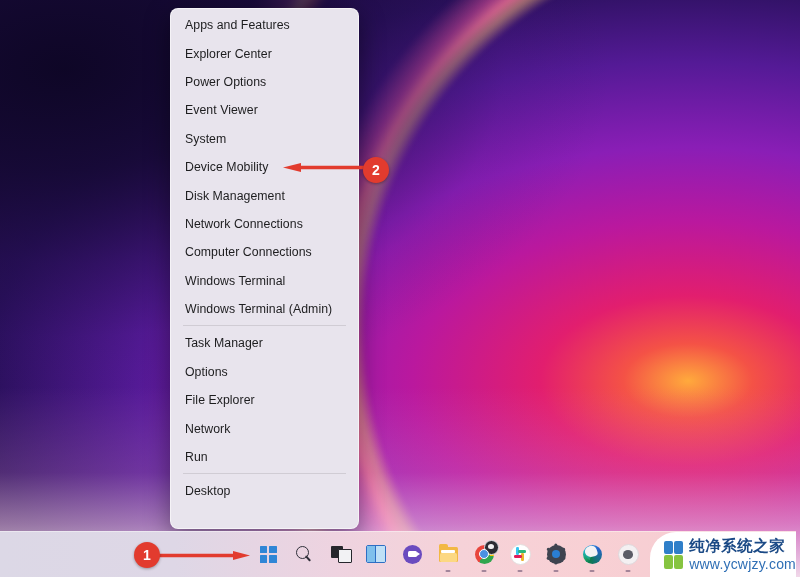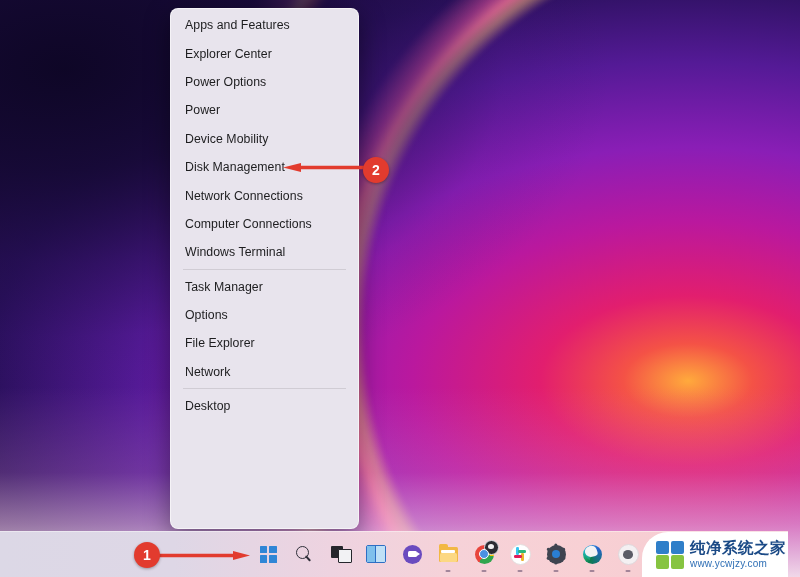--- a/index.html
+++ b/index.html
@@ -116,21 +116,21 @@
     font-size:11px;color:#6a6a70;padding-right:6px;
     transform:scaleX(0.85);
   }
   .menu-sep{
     height:1px;background:rgba(0,0,0,0.10);
     margin:2px 12px 3px 12px;
   }
 
   
   #taskbar{
-    position:absolute;left:0;right:12px;bottom:0;height:45px;
+    position:absolute;left:0;right:4px;bottom:0;height:45px;
     background:linear-gradient(to right,
       #dcd8e6 0%,
       #ded7e6 22%,
       #eed3e0 42%,
       #f6d2d8 58%,
       #f8d0d4 74%,
       #f6cdd2 88%,
       #f3ccd2 100%);
     border-top:1px solid rgba(255,255,255,0.42);
   }
@@ -216,21 +216,21 @@
     box-sizing:border-box;
   }
   .wm-logo{display:grid;grid-template-columns:1fr 1fr;grid-template-rows:1fr 1fr;gap:1.5px;width:28px;height:28px;transform:rotate(0deg);}
   .wm-logo i{display:block;border-radius:2px;}
   .wm-logo .a{background:#2f7fc9;}
   .wm-logo .b{background:#2f7fc9;}
   .wm-logo .c{background:#86c440;}
   .wm-logo .d{background:#86c440;}
   .wm-text{display:flex;flex-direction:column;line-height:1;}
   .wm-cn{font-size:15.5px;font-weight:bold;color:#1b4a86;letter-spacing:0.5px;}
-  .wm-url{font-size:10px;color:#2f6fb5;letter-spacing:0.2px;margin-top:3px;}
+  .wm-url{font-size:14px;color:#2f6fb5;letter-spacing:0.2px;margin-top:3px;}
 
   
   .anno-badge{
     position:absolute;width:26px;height:26px;border-radius:50%;
     background:#e23b2e;
     display:flex;align-items:center;justify-content:center;
     color:#fff;font-size:14px;font-weight:bold;
     box-shadow:0 1px 3px rgba(0,0,0,0.33);
     z-index:40;font-family:"Liberation Sans",sans-serif;
   }
@@ -258,49 +258,58 @@
       <div class="menu-item">
         <span class="mi-label">Apps and Features</span>
       </div>
       <div class="menu-item">
         <span class="mi-label">Explorer Center</span>
       </div>
       <div class="menu-item">
         <span class="mi-label">Power Options</span>
       </div>
       <div class="menu-item">
-        <span class="mi-label">Power</span>
+        <span class="mi-label">Event Viewer</span>
+      </div>
+      <div class="menu-item">
+        <span class="mi-label">System</span>
       </div>
       <div class="menu-item">
         <span class="mi-label">Device Mobility</span>
       </div>
       <div class="menu-item">
         <span class="mi-label">Disk Management</span>
       </div>
       <div class="menu-item">
         <span class="mi-label">Network Connections</span>
       </div>
       <div class="menu-item">
         <span class="mi-label">Computer Connections</span>
       </div>
       <div class="menu-item">
         <span class="mi-label">Windows Terminal</span>
       </div>
+      <div class="menu-item">
+        <span class="mi-label">Windows Terminal (Admin)</span>
+      </div>
       <div class="menu-sep"></div>
       <div class="menu-item">
         <span class="mi-label">Task Manager</span>
       </div>
       <div class="menu-item">
         <span class="mi-label">Options</span>
       </div>
       <div class="menu-item">
         <span class="mi-label">File Explorer</span>
       </div>
       <div class="menu-item">
         <span class="mi-label">Network</span>
+      </div>
+      <div class="menu-item">
+        <span class="mi-label">Run</span>
       </div>
       <div class="menu-sep"></div>
       <div class="menu-item">
         <span class="mi-label">Desktop</span>
       </div>
     </div>
 </div>
 
 <div id="taskbar">
   <div id="tray-icons" style="left: 250px;">

